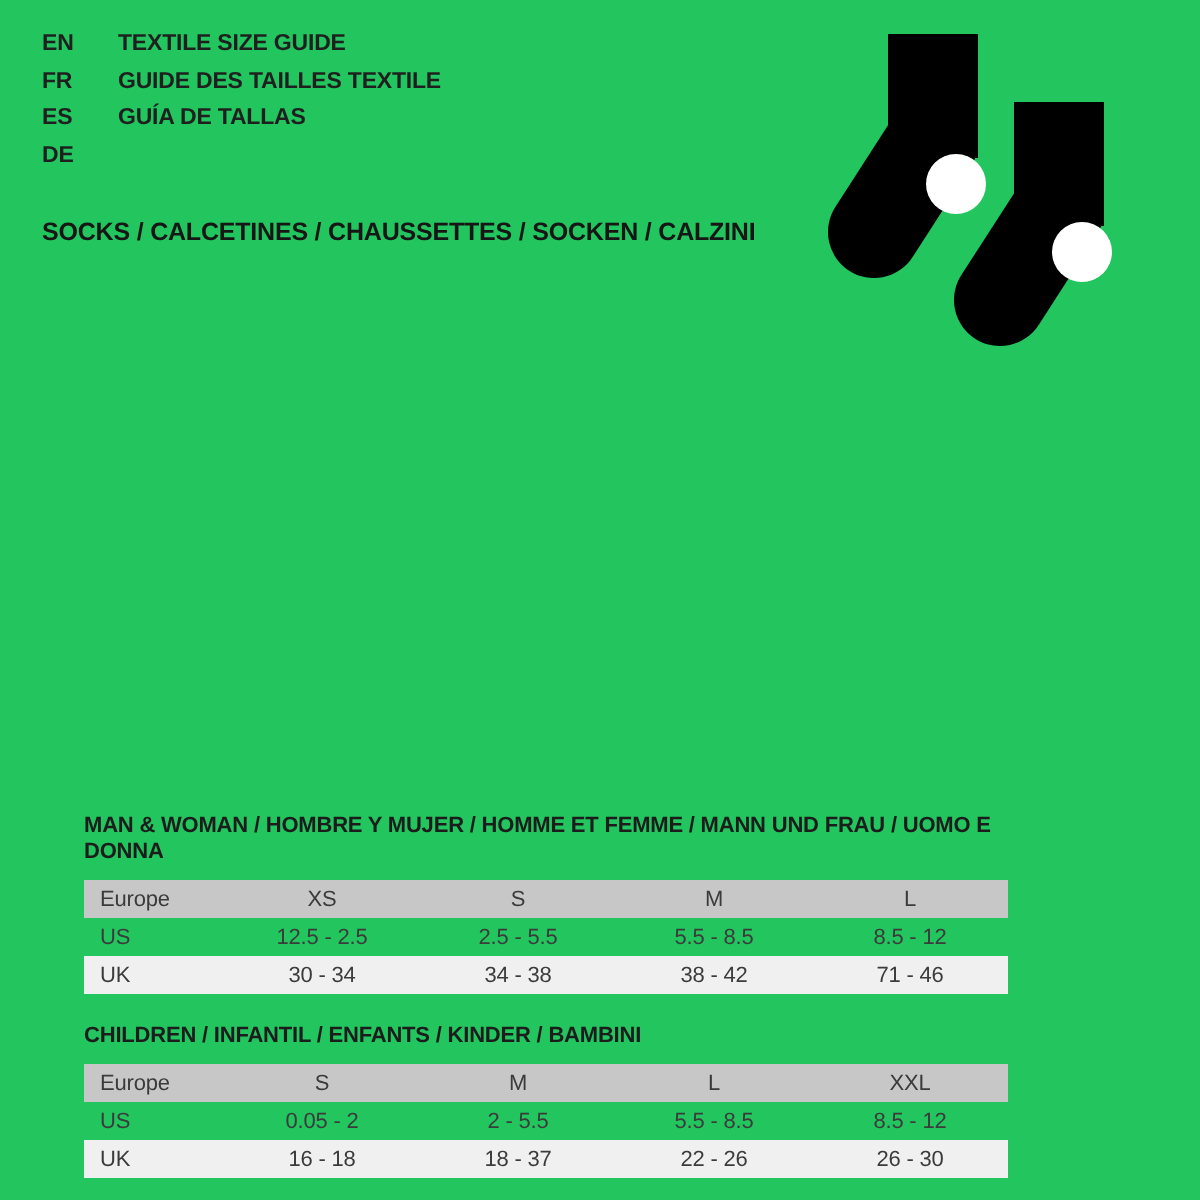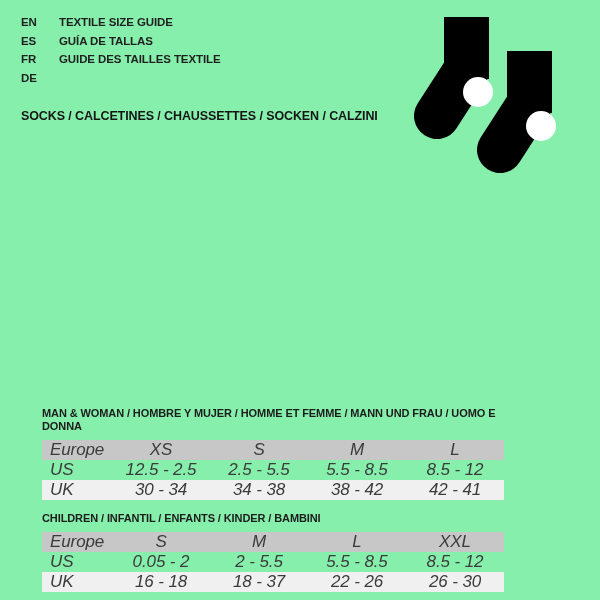--- a/index.html
+++ b/index.html
@@ -4,21 +4,21 @@
 <style>
   html,body { margin:0; padding:0; }
   body {
     width:600px; height:600px;
     background:#ffffff;
     font-family:"Liberation Sans", sans-serif;
     position:relative;
     overflow:hidden;
     -webkit-font-smoothing:antialiased;
   }
-  .page { position:absolute; inset:0; background:#86efac; }
+  .page { position:absolute; inset:0; background:#22c55e; }
 
   
   .lang-list { position:absolute; left:21px; top:13px; }
   .lang-row {
     display:flex; align-items:center;
     height:18.6px;
     font-size:11.5px; font-weight:700; color:#1f1f1f;
     letter-spacing:-0.1px;
   }
   .lang-code { width:38px; }
@@ -38,21 +38,21 @@
   .size-table-block.block-1 { top:407px; }
   .size-table-block.block-2 { top:512px; }
   .table-title {
     font-size:11px; font-weight:700; color:#1c1c1c;
     letter-spacing:-0.1px;
     margin:0 0 7px 0; line-height:13px;
   }
   table.size-table {
     border-collapse:collapse; table-layout:fixed;
     width:462px;
-    font-size:17px; color:#3b3b3b;font-style:italic;
+    font-size:11px; color:#3b3b3b;
   }
   table.size-table th, table.size-table td {
     font-weight:400; height:19px; padding:0;
     text-align:center; vertical-align:middle;
     letter-spacing:-0.1px;
   }
   table.size-table th:first-child, table.size-table td:first-child {
     width:62px; text-align:left; padding-left:8px;
   }
   table.size-table thead tr { background:var(--header-row-bg,#c7c7c7); }
@@ -62,26 +62,26 @@
 <body>
 
 <div class="page">
 
   <div class="lang-list">
       <div class="lang-row">
         <span class="lang-code">EN</span>
         <span class="lang-label">TEXTILE SIZE GUIDE</span>
       </div>
       <div class="lang-row">
+        <span class="lang-code">FR</span>
+        <span class="lang-label">GUIDE DES TAILLES TEXTILE</span>
+      </div>
+      <div class="lang-row">
         <span class="lang-code">ES</span>
         <span class="lang-label">GUÍA DE TALLAS</span>
-      </div>
-      <div class="lang-row">
-        <span class="lang-code">FR</span>
-        <span class="lang-label">GUIDE DES TAILLES TEXTILE</span>
       </div>
       <div class="lang-row">
         <span class="lang-code">DE</span>
       </div>
     </div>
 
   <div class="category-line">SOCKS / CALCETINES / CHAUSSETTES / SOCKEN / CALZINI</div>
 
   <svg class="socks-svg" width="145" height="157" viewBox="0 0 145 157" aria-hidden="true">
 
@@ -113,21 +113,21 @@
             <td>12.5 - 2.5</td>
             <td>2.5 - 5.5</td>
             <td>5.5 - 8.5</td>
             <td>8.5 - 12</td>
           </tr>
           <tr class="row-alt">
             <td>UK</td>
             <td>30 - 34</td>
             <td>34 - 38</td>
             <td>38 - 42</td>
-            <td>42 - 41</td>
+            <td>71 - 46</td>
           </tr>
         </tbody>
     </table>
   </div>
 
   <div class="size-table-block block-2">
     <div class="table-title">CHILDREN / INFANTIL / ENFANTS / KINDER / BAMBINI</div>
     <table class="size-table">
       <thead>
           <tr>

